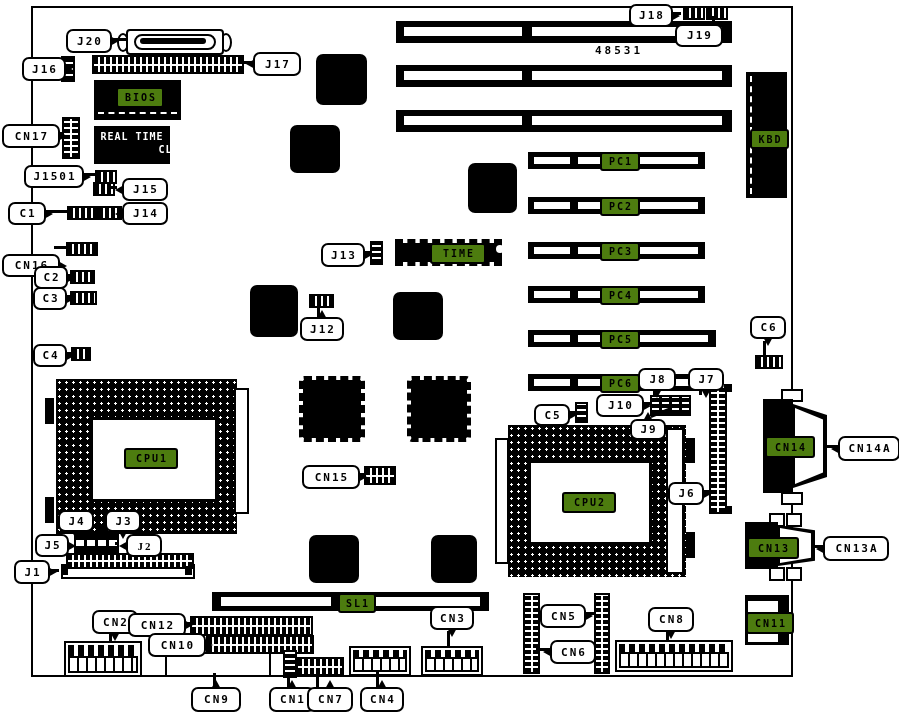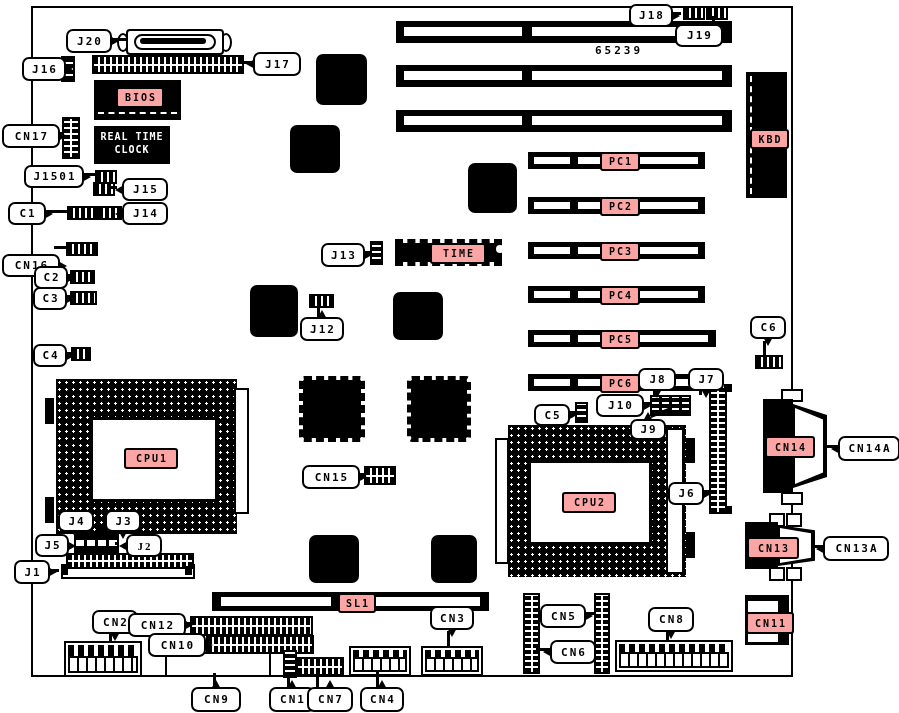--- a/index.html
+++ b/index.html
@@ -10,21 +10,21 @@
   .callout{position:absolute;background:#fff;border:2px solid #000;border-radius:7px;
            font-weight:bold;font-size:11px;letter-spacing:2px;display:flex;align-items:center;
            justify-content:center;white-space:nowrap;z-index:40;padding-left:2px;}
   .callout::after{content:"";position:absolute;width:0;height:0;}
   .wr::after{right:-9px;top:50%;margin-top:-5px;border-left:9px solid #000;border-top:5px solid transparent;border-bottom:5px solid transparent;}
   .wl::after{left:-9px;top:50%;margin-top:-5px;border-right:9px solid #000;border-top:5px solid transparent;border-bottom:5px solid transparent;}
   .wd::after{bottom:-9px;left:50%;margin-left:-5px;border-top:9px solid #000;border-left:5px solid transparent;border-right:5px solid transparent;}
   .wu::after{top:-9px;left:50%;margin-left:-5px;border-bottom:9px solid #000;border-left:5px solid transparent;border-right:5px solid transparent;}
   .lead{position:absolute;background:#000;z-index:30;}
   
-  .elabel{position:absolute;background:#fca5a5;border:2px solid #000;border-radius:3px;
+  .elabel{position:absolute;background:#4d7c0f;border:2px solid #000;border-radius:3px;
           font-weight:bold;font-size:10px;letter-spacing:2px;display:flex;align-items:center;
           justify-content:center;white-space:nowrap;z-index:20;padding-left:2px;}
   
   .chip{position:absolute;background:#000;border-radius:7px;z-index:10;}
   .qfp{position:absolute;background:#000;background-clip:padding-box;border:4px dashed #000;border-radius:5px;z-index:10;}
   .dip{position:absolute;background:#000;background-clip:padding-box;border-top:4px dashed #000;border-bottom:4px dashed #000;z-index:10;}
   
   .pgh{position:absolute;border:2px solid #000;background:repeating-linear-gradient(90deg,#000 0 4px,#fff 4px 6px);z-index:12;}
   .pgh::after{content:"";position:absolute;left:0;right:0;top:50%;height:2px;margin-top:-1px;background:#fff;}
   .pgv{position:absolute;border:2px solid #000;background:repeating-linear-gradient(0deg,#000 0 4px,#fff 4px 6px);z-index:12;}
@@ -79,21 +79,21 @@
   <div class="blk" style="left:94px;top:80px;width:87px;height:40px;"></div>
   <div class="dashh" style="left:98px;top:112px;width:79px;"></div>
   <div class="elabel" style="left:116px;top:87px;width:42px;height:17px;">BIOS</div>
 
   <div class="pgv" style="left:62px;top:117px;width:14px;height:38px;"></div>
   <div class="callout wr" style="left:2px;top:124px;width:52px;height:20px;">CN17</div>
   <div class="lead" style="left:54px;top:132px;width:8px;height:3px;"></div>
 
   <div class="blk" style="left:94px;top:126px;width:76px;height:38px;"></div>
   <div class="rtctext" style="left:94px;top:131px;width:76px;">REAL TIME</div>
-  <div class="rtctext" style="left:94px;top:144px;width:76px;">CLOCK</div>
+  <div class="rtctext" style="left:94px;top:144px;width:76px;padding-left:44px;">CLOCK</div>
 
   <div class="jmh" style="left:95px;top:170px;width:18px;height:10px;"></div>
   <div class="callout wr" style="left:24px;top:165px;width:54px;height:19px;">J1501</div>
   <div class="lead" style="left:78px;top:173px;width:17px;height:3px;"></div>
 
   <div class="jmh" style="left:93px;top:182px;width:18px;height:10px;"></div>
   <div class="callout wl" style="left:122px;top:178px;width:40px;height:19px;">J15</div>
   <div class="lead" style="left:111px;top:186px;width:6px;height:3px;"></div>
 
   <div class="jmh" style="left:67px;top:206px;width:26px;height:10px;"></div>
@@ -132,21 +132,21 @@
     <div class="wseg" style="left:136px;top:6px;width:190px;height:9px;"></div>
   </div>
 
   <div class="jmh" style="left:683px;top:6px;width:18px;height:10px;"></div>
   <div class="jmh" style="left:706px;top:6px;width:18px;height:10px;"></div>
   <div class="callout wr" style="left:629px;top:4px;width:38px;height:19px;">J18</div>
   <div class="lead" style="left:667px;top:12px;width:14px;height:3px;"></div>
   <div class="callout" style="left:675px;top:24px;width:42px;height:19px;">J19</div>
   <div class="lead" style="left:712px;top:16px;width:3px;height:8px;"></div>
 
-  <div class="plain" style="left:595px;top:44px;">65239</div>
+  <div class="plain" style="left:595px;top:44px;">48531</div>
 
   <div class="blk" style="left:746px;top:72px;width:41px;height:126px;"></div>
   <div class="dashv" style="left:750px;top:76px;height:118px;"></div>
   <div class="elabel" style="left:750px;top:129px;width:33px;height:16px;">KBD</div>
 
   <div class="slot" style="left:528px;top:152px;width:177px;height:17px;">
     <div class="wseg" style="left:6px;top:5px;width:36px;height:7px;"></div>
     <div class="wseg" style="left:50px;top:5px;width:22px;height:7px;"></div>
     <div class="wseg" style="left:108px;top:5px;width:62px;height:7px;"></div>
   </div>

